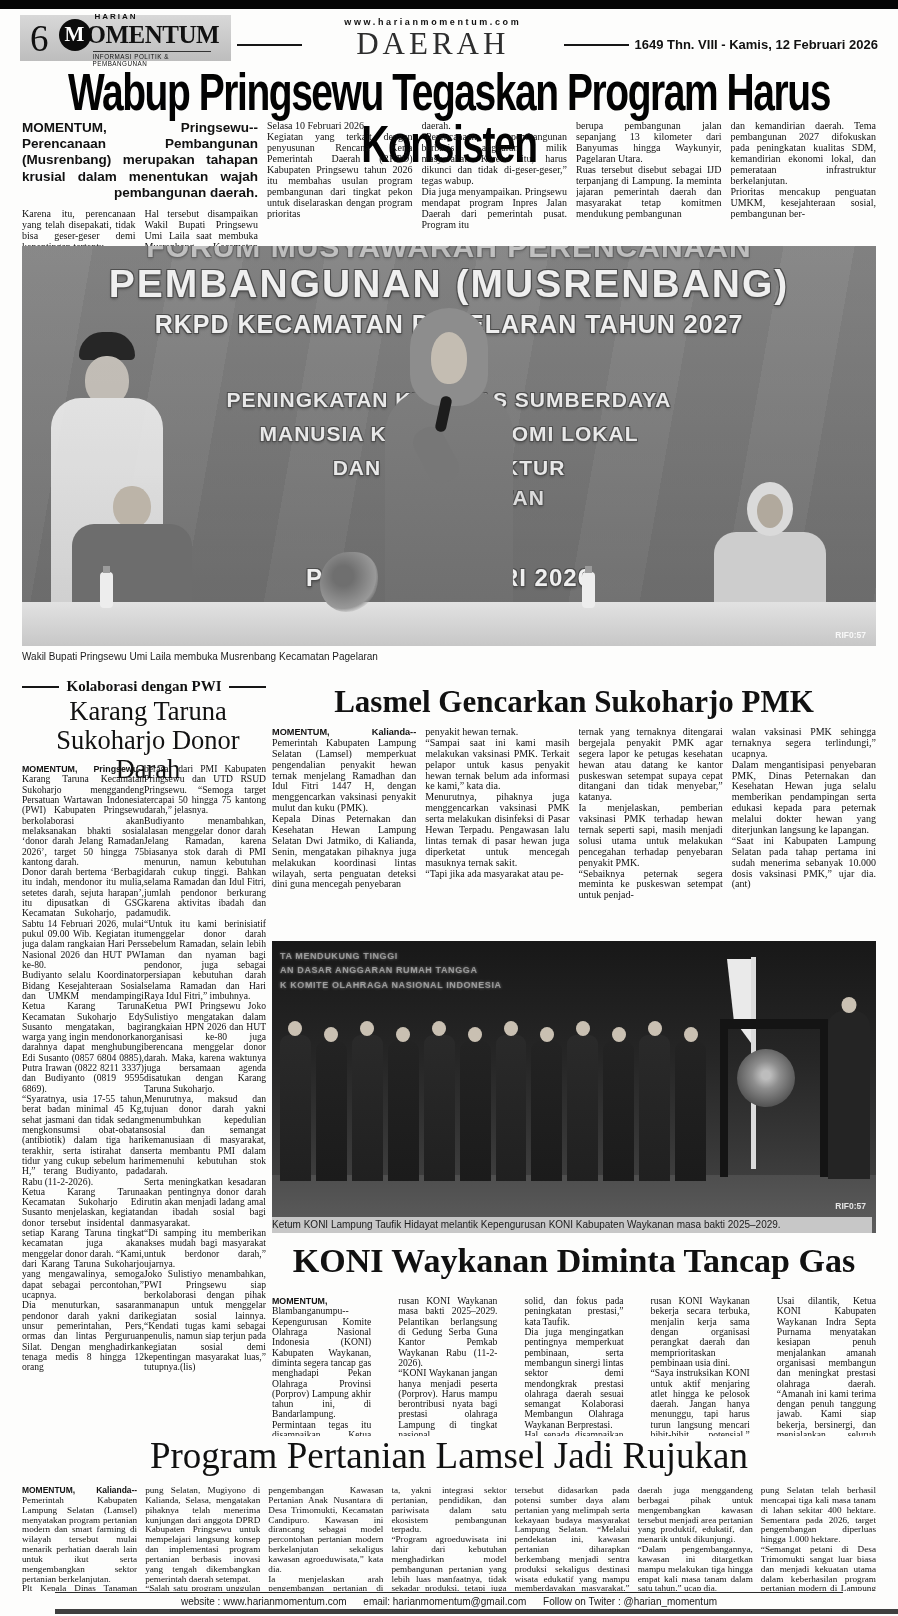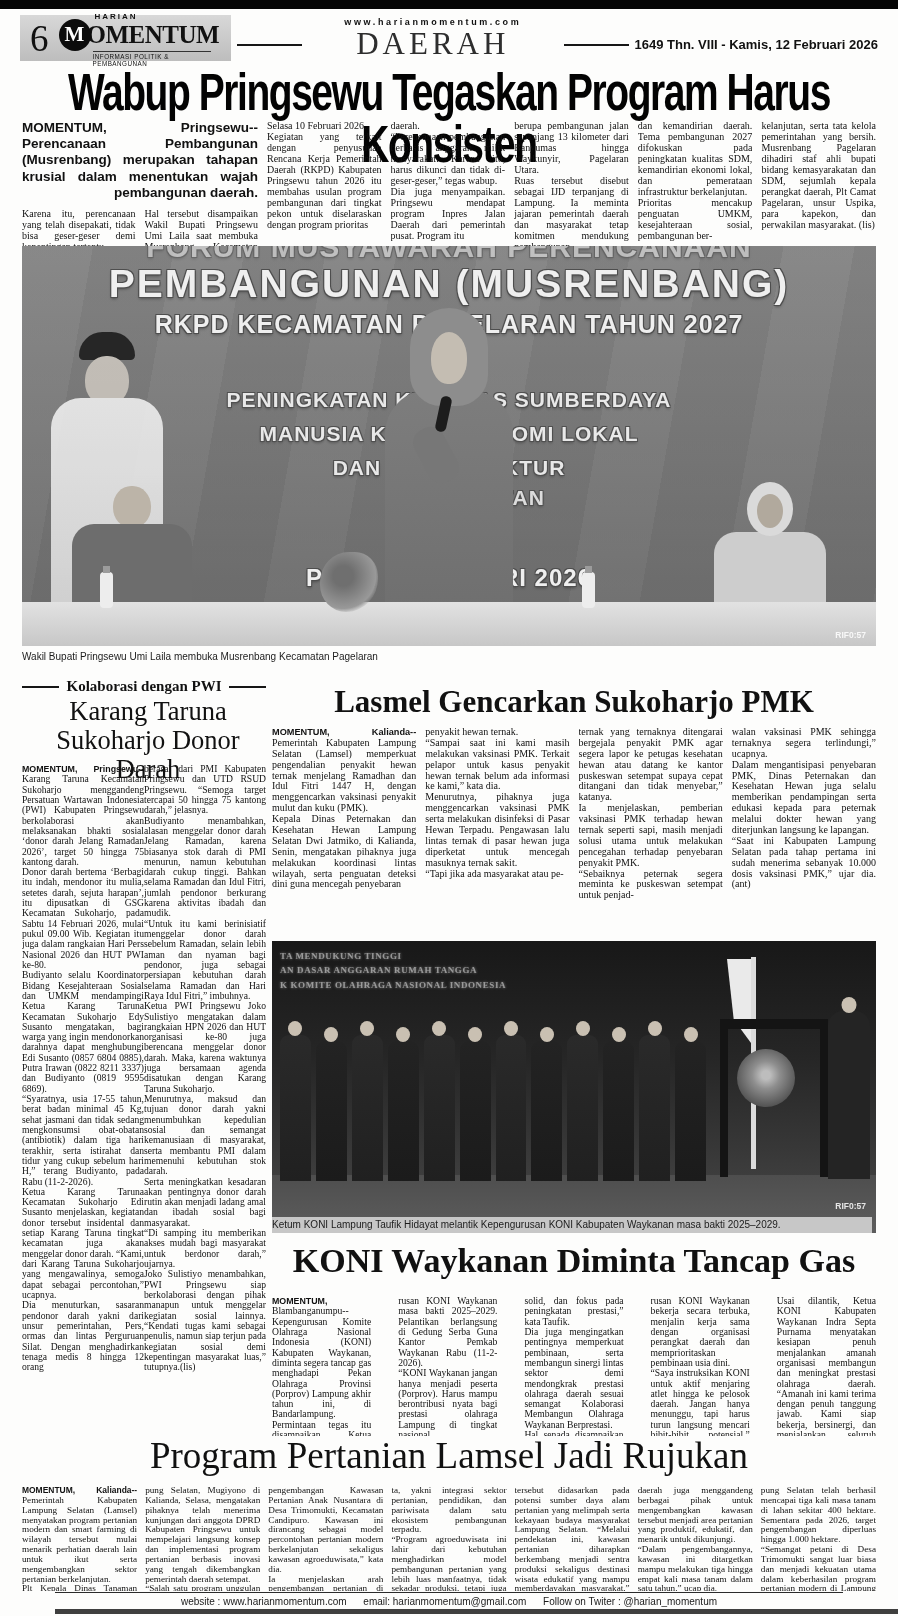--- a/index.html
+++ b/index.html
@@ -107,21 +107,21 @@
   .story2{top:764px;left:22px;width:244px;height:640px;}
   .story2 .col{font-size:9.6px;line-height:1.075;}
   
   .headline3{top:684px;left:272px;width:604px;text-align:center;font-weight:bold;font-size:31px;}
   .story3{top:727px;left:272px;width:604px;height:209px;gap:9px;}
   .story3 .col{font-size:10px;line-height:1.09;}
   
   .photo2{top:941px;left:272px;width:604px;height:292px;overflow:hidden;
           background:linear-gradient(180deg,#181818,#262626 40%,#383838 72%,#4a4a4a);}
   .screen{position:absolute;left:8px;top:8px;width:320px;text-align:left;
-          font-family:Liberation Serif, serif;font-weight:bold;font-size:9px;
+          font-family:Liberation Sans, sans-serif;font-weight:bold;font-size:9px;
           color:rgba(240,240,240,.5);letter-spacing:.6px;line-height:1.6;
           text-shadow:0 0 3px rgba(255,255,255,.45);}
   .floor{position:absolute;left:0;bottom:0;width:100%;height:58px;
          background:linear-gradient(#4e4e4e,#5d5d5d);}
   .lineup{position:absolute;left:8px;right:170px;bottom:52px;height:152px;display:flex;gap:5px;align-items:flex-end;}
   .man{flex:1;height:140px;position:relative;background:linear-gradient(#232323,#1b1b1b);
        border-radius:9px 9px 0 0;}
   .man::before{content:"";position:absolute;top:-14px;left:50%;transform:translateX(-50%);
                width:14px;height:15px;border-radius:50%;background:#c9c0b2;}
   .man:nth-child(odd){height:146px;background:linear-gradient(#2a2a2a,#202020);}
@@ -194,21 +194,20 @@
   </div>
   <div class="col main">Selasa 10 Februari 2026.
 Kegiatan yang terkait dengan penyusunan Rencana Kerja Pemerintah Daerah (RKPD) Kabupaten Pringsewu tahun 2026 itu membahas usulan program pembangunan dari tingkat pekon untuk diselaraskan dengan program prioritas</div>
   <div class="col main">daerah.
 “Perencanaan pembangunan berbasis anggaran milik masyarakat. Karena itu, harus dikunci dan tidak di-geser-geser,” tegas wabup.
 Dia juga menyampaikan. Pringsewu mendapat program Inpres Jalan Daerah dari pemerintah pusat. Program itu</div>
   <div class="col main">berupa pembangunan jalan sepanjang 13 kilometer dari Banyumas hingga Waykunyir, Pagelaran Utara.
 Ruas tersebut disebut sebagai IJD terpanjang di Lampung. Ia meminta jajaran pemerintah daerah dan masyarakat tetap komitmen mendukung pembangunan</div>
   <div class="col main">dan kemandirian daerah. Tema pembangunan 2027 difokuskan pada peningkatan kualitas SDM, kemandirian ekonomi lokal, dan pemerataan infrastruktur berkelanjutan.
 Prioritas mencakup penguatan UMKM, kesejahteraan sosial, pembangunan ber-</div>
-  <div class="col main">kelanjutan, serta tata kelola pemerintahan yang bersih. Musrenbang Pagelaran dihadiri staf ahli bupati bidang kemasyarakatan dan SDM, sejumlah kepala perangkat daerah, Plt Camat Pagelaran, unsur Uspika, para kapekon, dan perwakilan masyarakat. (lis)</div>
 </div>
 
 <div class="abs photo1">
   <div class="abs btxt b-title">PEMBANGUNAN (MUSRENBANG)</div>
   <div class="abs btxt b-top">FORUM MUSYAWARAH PERENCANAAN</div>
   <div class="abs btxt b-sub">RKPD KECAMATAN PAGELARAN TAHUN 2027</div>
   <div class="abs btxt b-t1">PENINGKATAN KUALITAS SUMBERDAYA</div>
   <div class="abs btxt b-t2">MANUSIA KE      AN EKONOMI LOKAL</div>
   <div class="abs btxt b-t3">DAN P      RASTRUKTUR
     <span class="abs btxt b-tan">TAN</span>

